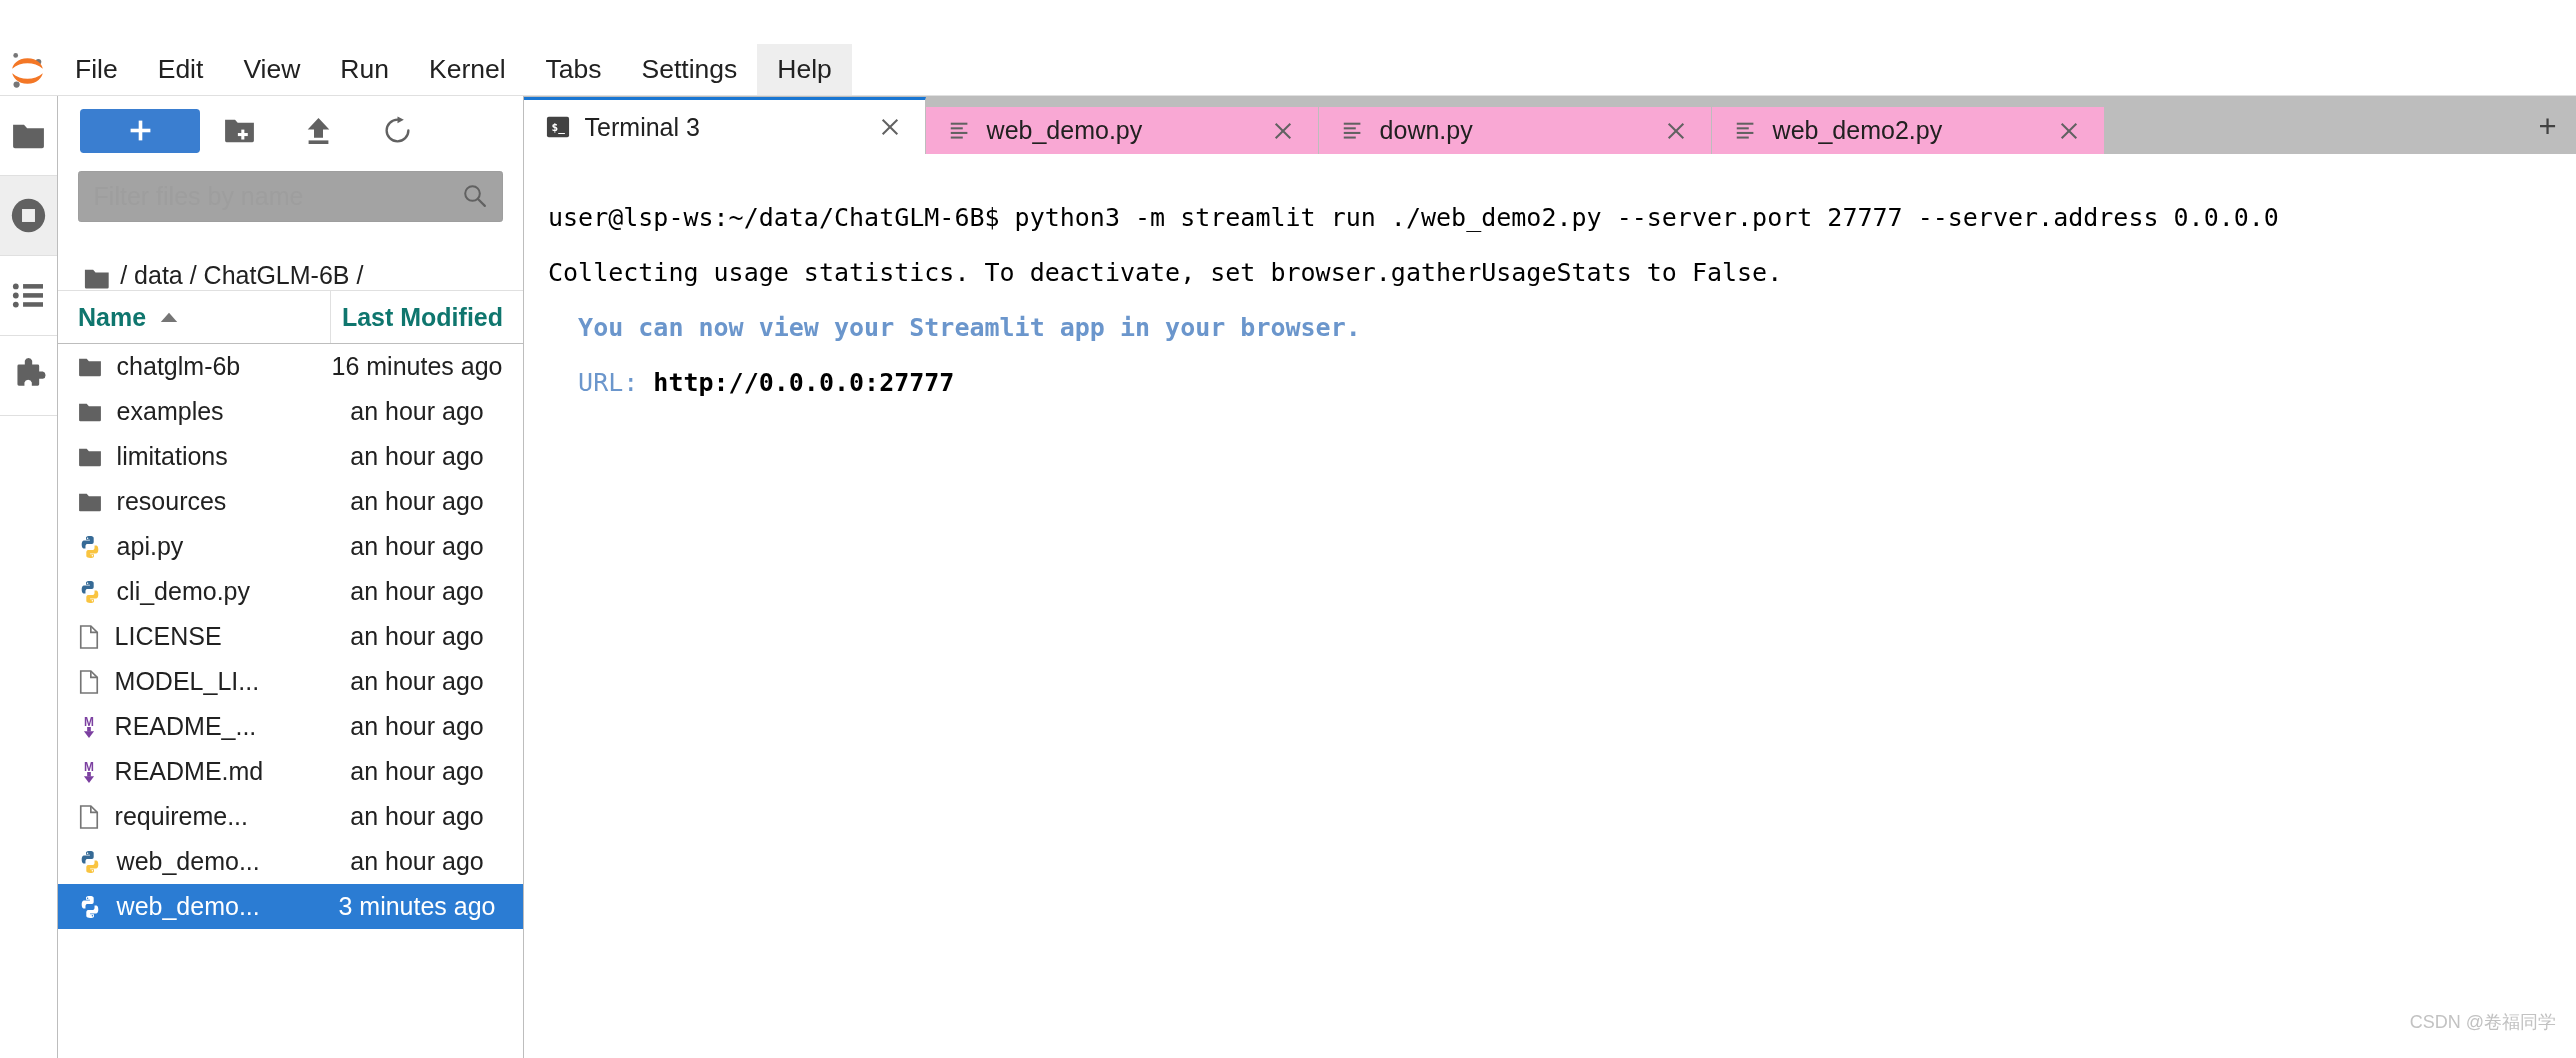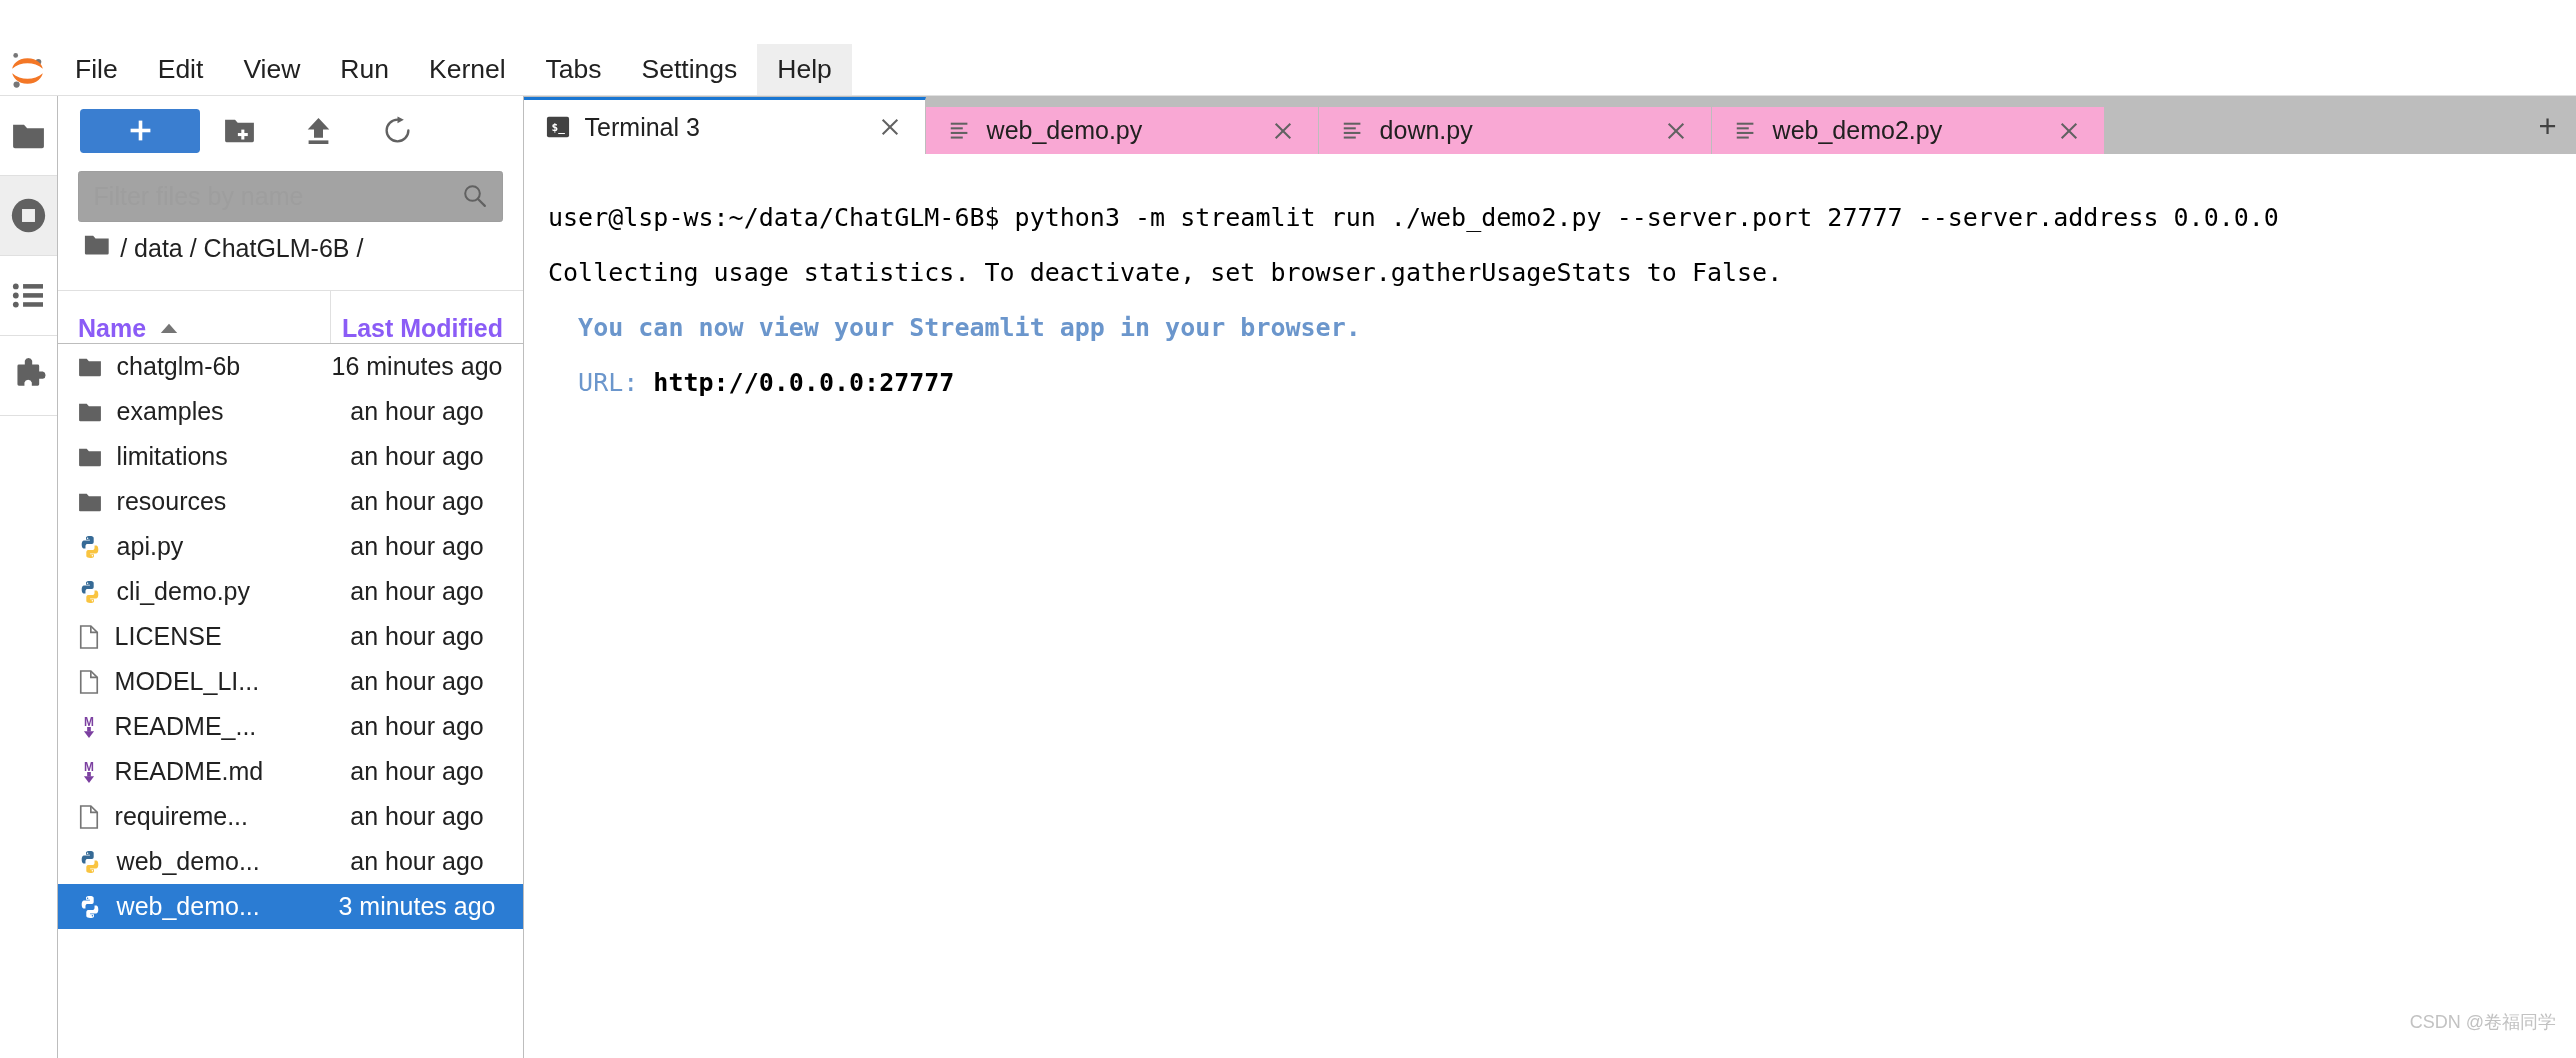--- a/index.html
+++ b/index.html
@@ -76,30 +76,30 @@
   }
   .fb-filter input {
     flex: 1 1 auto; border: none; outline: none;
     font-size: 25px; color: #212121;
     font-family: "Liberation Sans", sans-serif; background: transparent;
   }
   .fb-filter input::placeholder { color: #9e9e9e; }
 
   .fb-breadcrumb {
     height: 57px; background: #ffffff;
-    display: flex; align-items: flex-start; gap: 11px;
+    display: flex; align-items: flex-end; gap: 11px;
     padding: 0 25.6px;
     border-bottom: 0.9px solid #e0e0e0;
     font-size: 25px; color: #212121;
   }
   .fb-header {
     height: 53px; background: #ffffff;
-    display: flex; align-items: flex-end;
+    display: flex; align-items: center;
     border-bottom: 0.9px solid #bdbdbd;
-    font-size: 25px; font-weight: bold; color: #8b5cf6;
+    font-size: 25px; font-weight: bold; color: #0f766e;
   }
   .fb-col-name { flex: 1 1 auto; display: flex; align-items: center; padding-left: 20px; gap: 12.8px; cursor: pointer; }
   .fb-col-mod { width: 192px; padding-right: 20px; text-align: right; cursor: pointer; }
   .fb-divider { width: 0.9px; align-self: stretch; background: #e0e0e0; }
 
   .fb-list { flex: 1 1 auto; overflow: hidden; background: #ffffff; }
   .fb-row {
     height: 45px; display: flex; align-items: center;
     font-size: 25px; color: #212121; cursor: pointer;
   }

